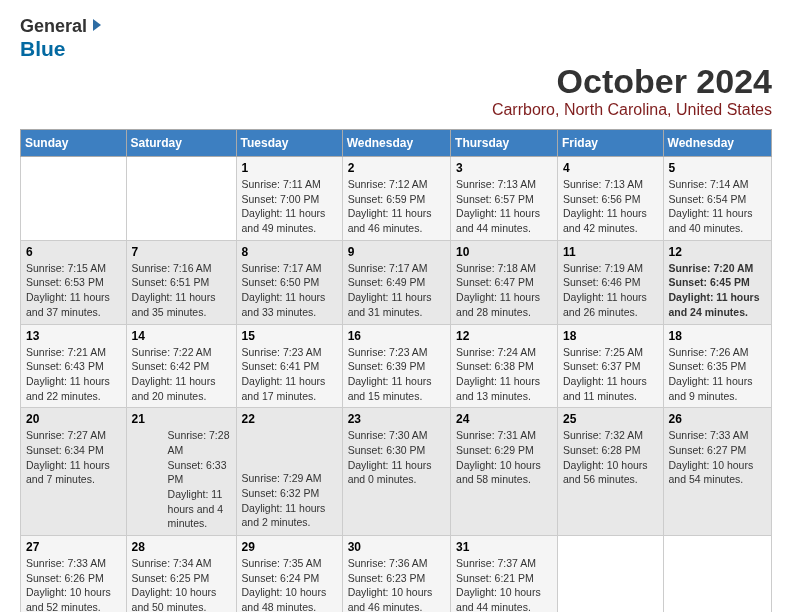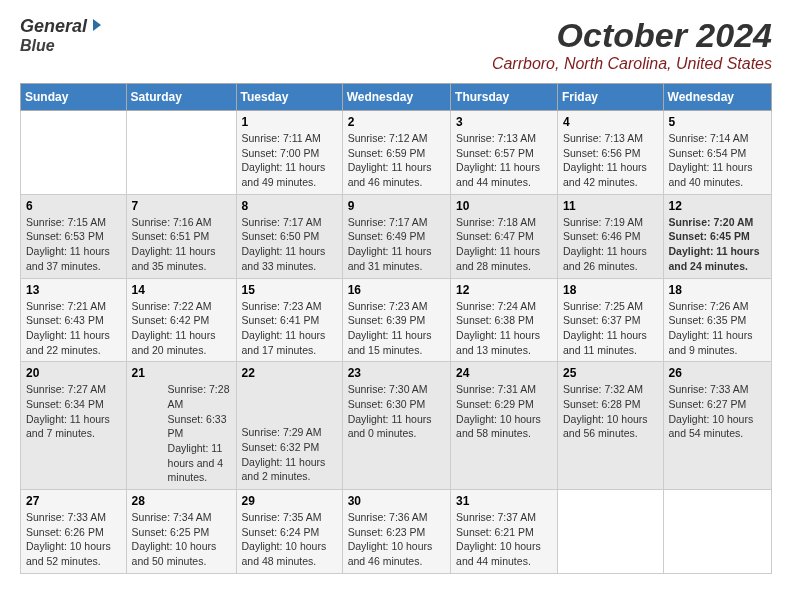--- a/index.html
+++ b/index.html
@@ -8,33 +8,33 @@
       background: #fff;
       width: 792px;
       min-height: 612px;
       padding: 16px 20px;
     }
     .header {
       display: flex;
       justify-content: space-between;
       align-items: flex-start;
       margin-bottom: 10px;
-      font-style: italic;
     }
     .logo {
       display: flex;
       flex-direction: column;
       align-items: flex-start;
     }
     .logo-line {
       display: flex;
       align-items: center;
     }
     .title-area {
       text-align: right;
+      margin-top: 46px;
     }
     .main-title {
       font-size: 34px;
       font-weight: bold;
       color: #333;
     }
     .subtitle {
       font-size: 16px;
       color: #7f1d1d;
     }
@@ -83,21 +83,21 @@
   <div class="logo">
     <div class="logo-line">
       <span style="font-size:18px;font-weight:bold;color:#333;">General</span>
       <span style="display:inline-block;margin-left:2px;vertical-align:middle;">
         <svg width="16" height="16" viewBox="0 0 16 16">
             <polygon points="4,14 12,8 4,2" fill="#2e6da4"></polygon>
           </svg>
       </span>
     </div>
     <div>
-      <span style="font-size:16px;font-weight:bold;color:#404040;margin-top:36px;">Blue</span>
+      <span style="font-size:21px;font-weight:bold;color:#0369a1;margin-top:36px;">Blue</span>
     </div>
   </div>
   <div class="title-area">
     <div class="main-title">October 2024</div>
     <div class="subtitle">Carrboro, North Carolina, United States</div>
   </div>
 </div>
 
 <table>
   <thead>

